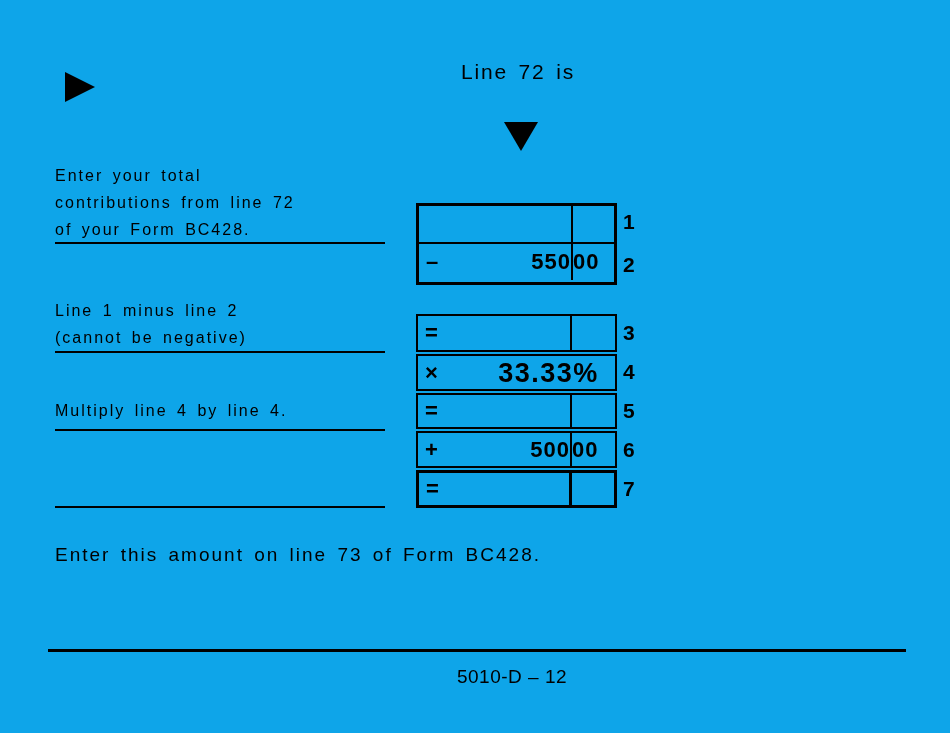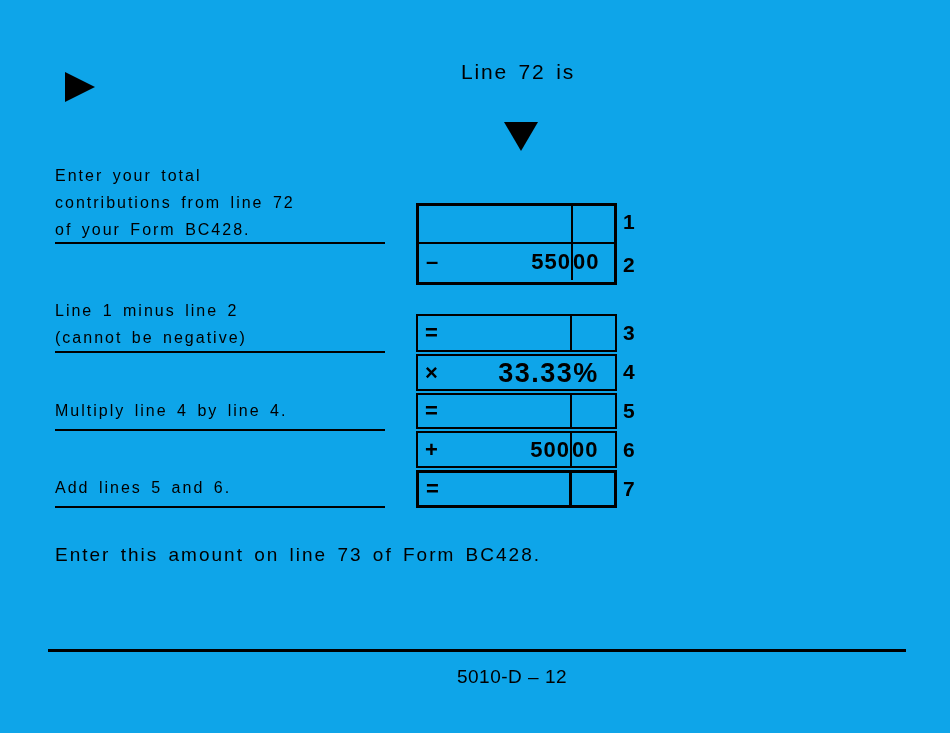--- a/index.html
+++ b/index.html
@@ -159,23 +159,20 @@
     <span>Line 1 minus line 2</span>
     <span>(cannot be negative)</span>
   </div>
   <div class="rule rule-2"></div>
 
   <div class="instr instr-3">
     <span>Multiply line 4 by line 4.</span>
   </div>
   <div class="rule rule-3"></div>
 
-  <div class="instr instr-4">
-    <span>Add lines 5 and 6.</span>
-  </div>
   <div class="rule rule-4"></div>
 
   <div class="wgroup-1">
     <div class="wrow-inner first">
       <div class="cell-main">
         <span class="op"></span>
         <span class="amt"></span>
       </div>
       <div class="cell-cents">
         <span class="cents"></span>

